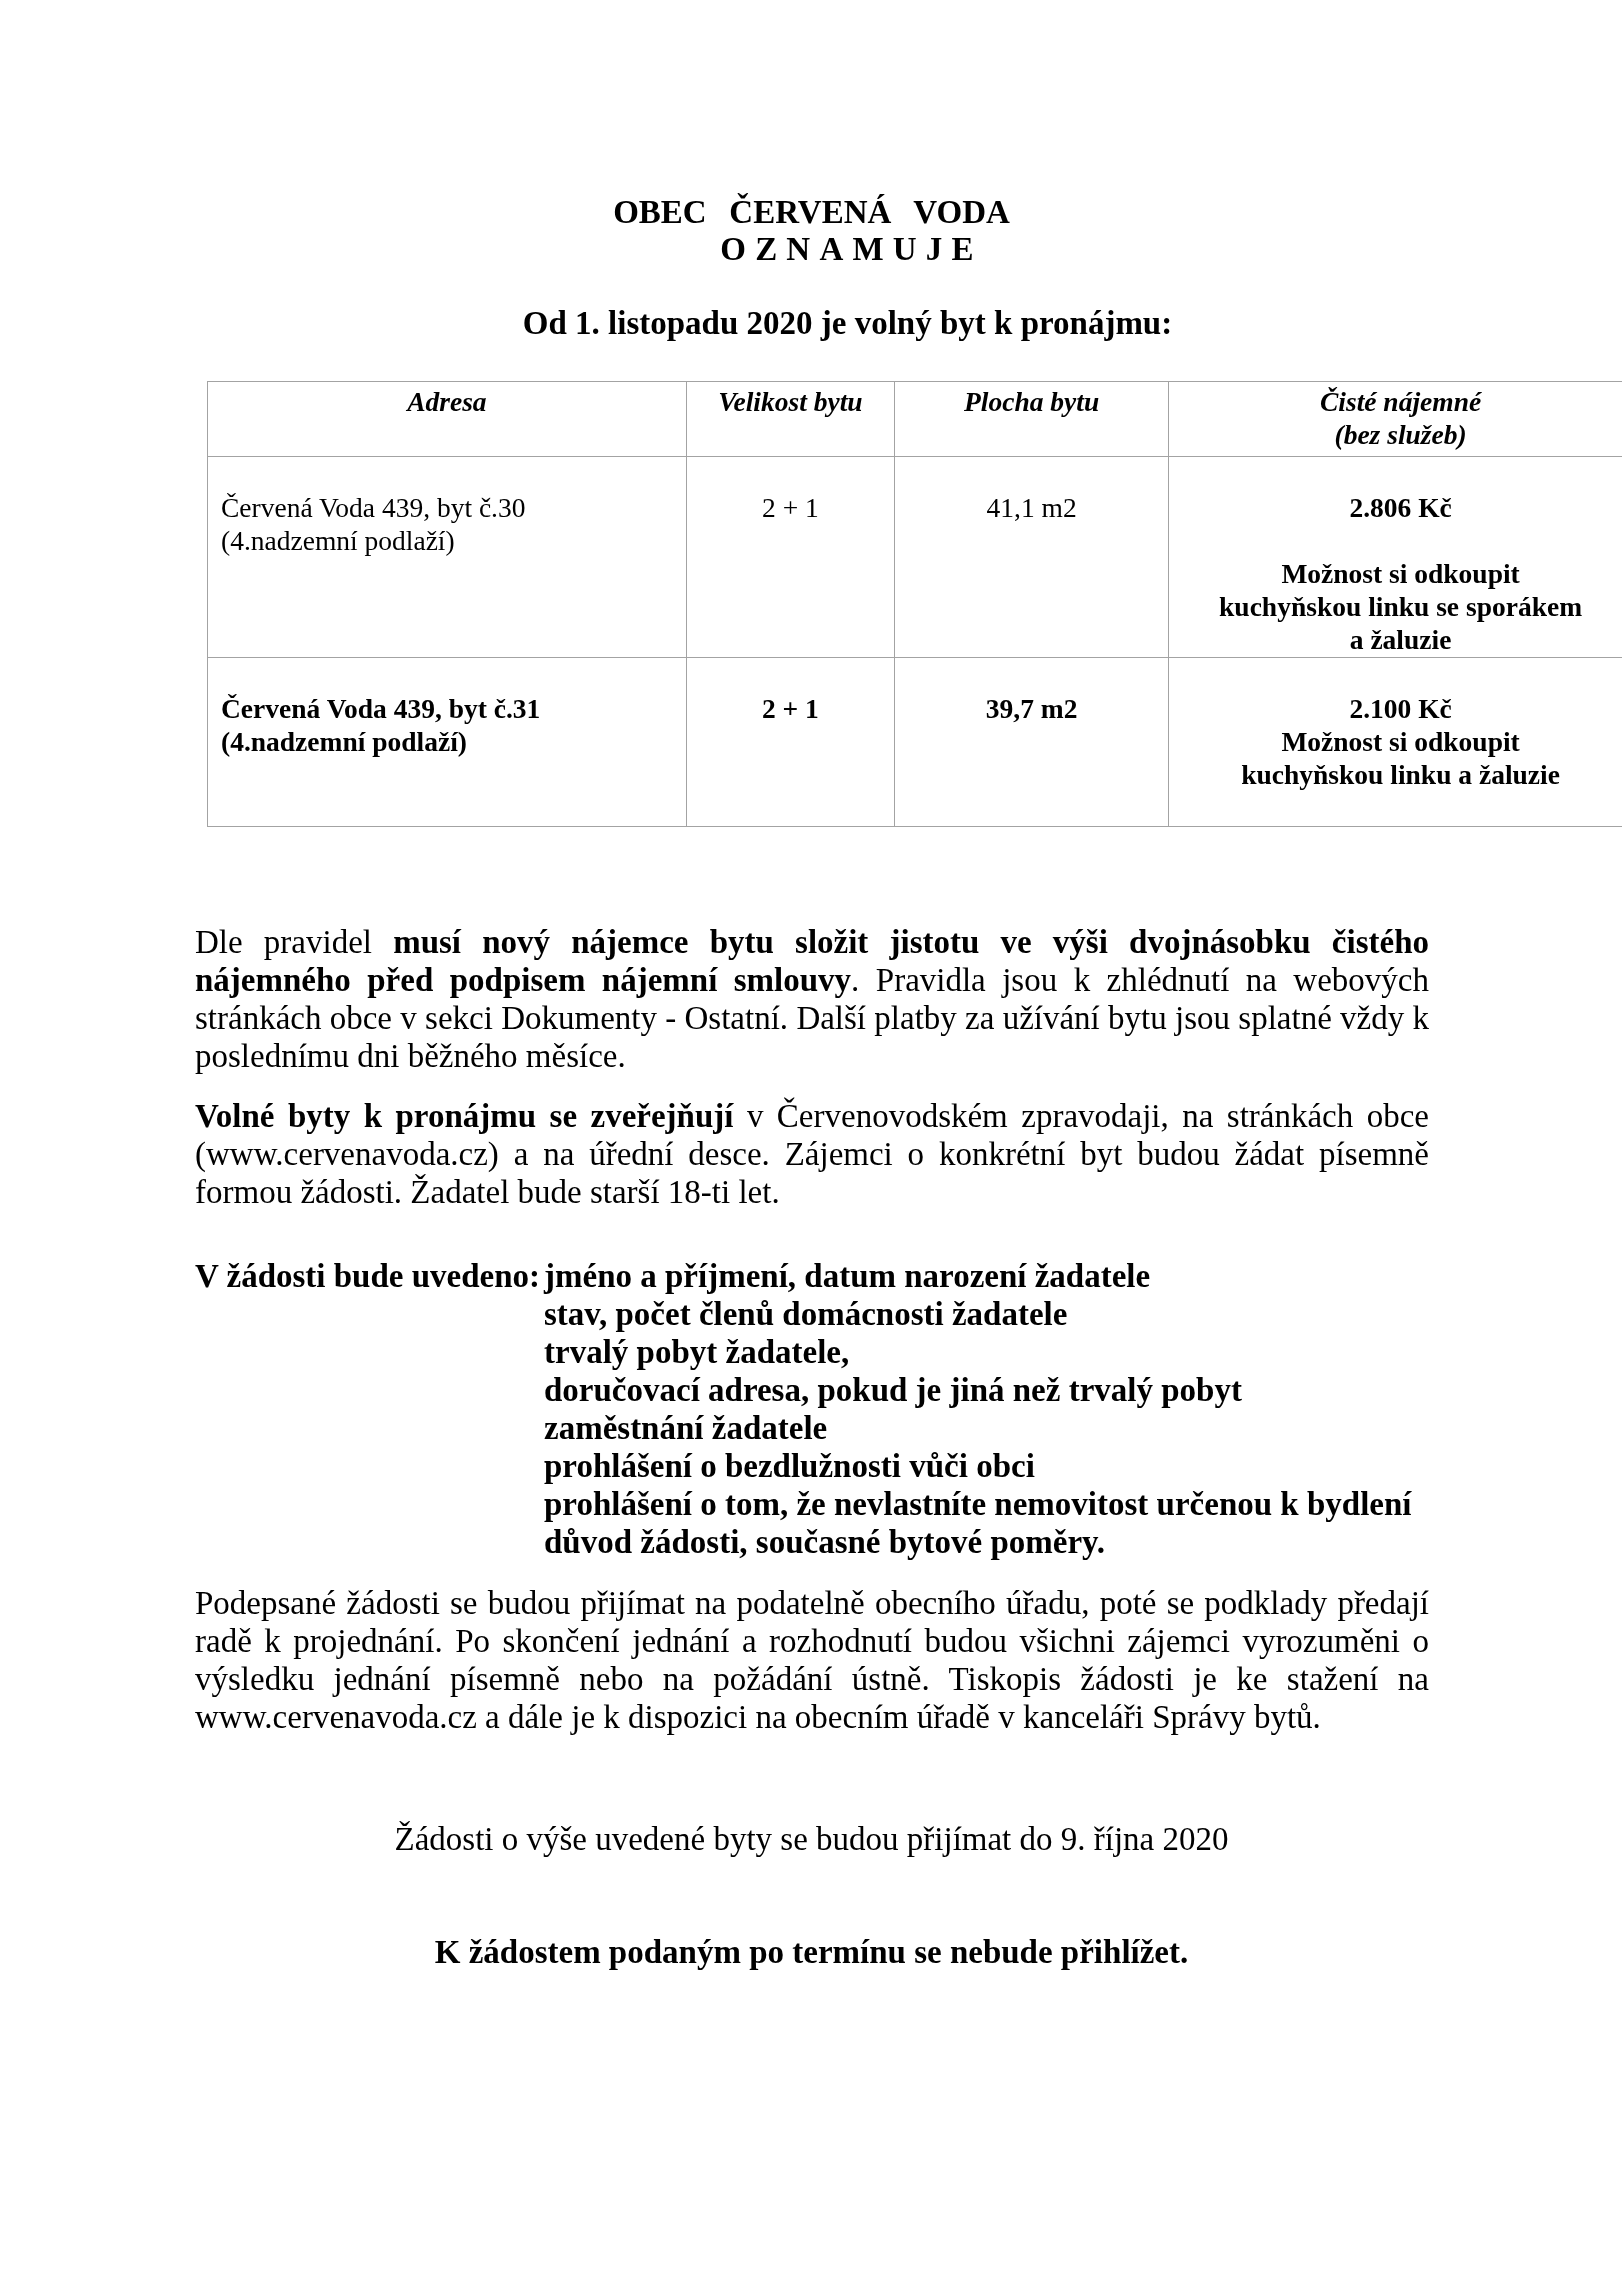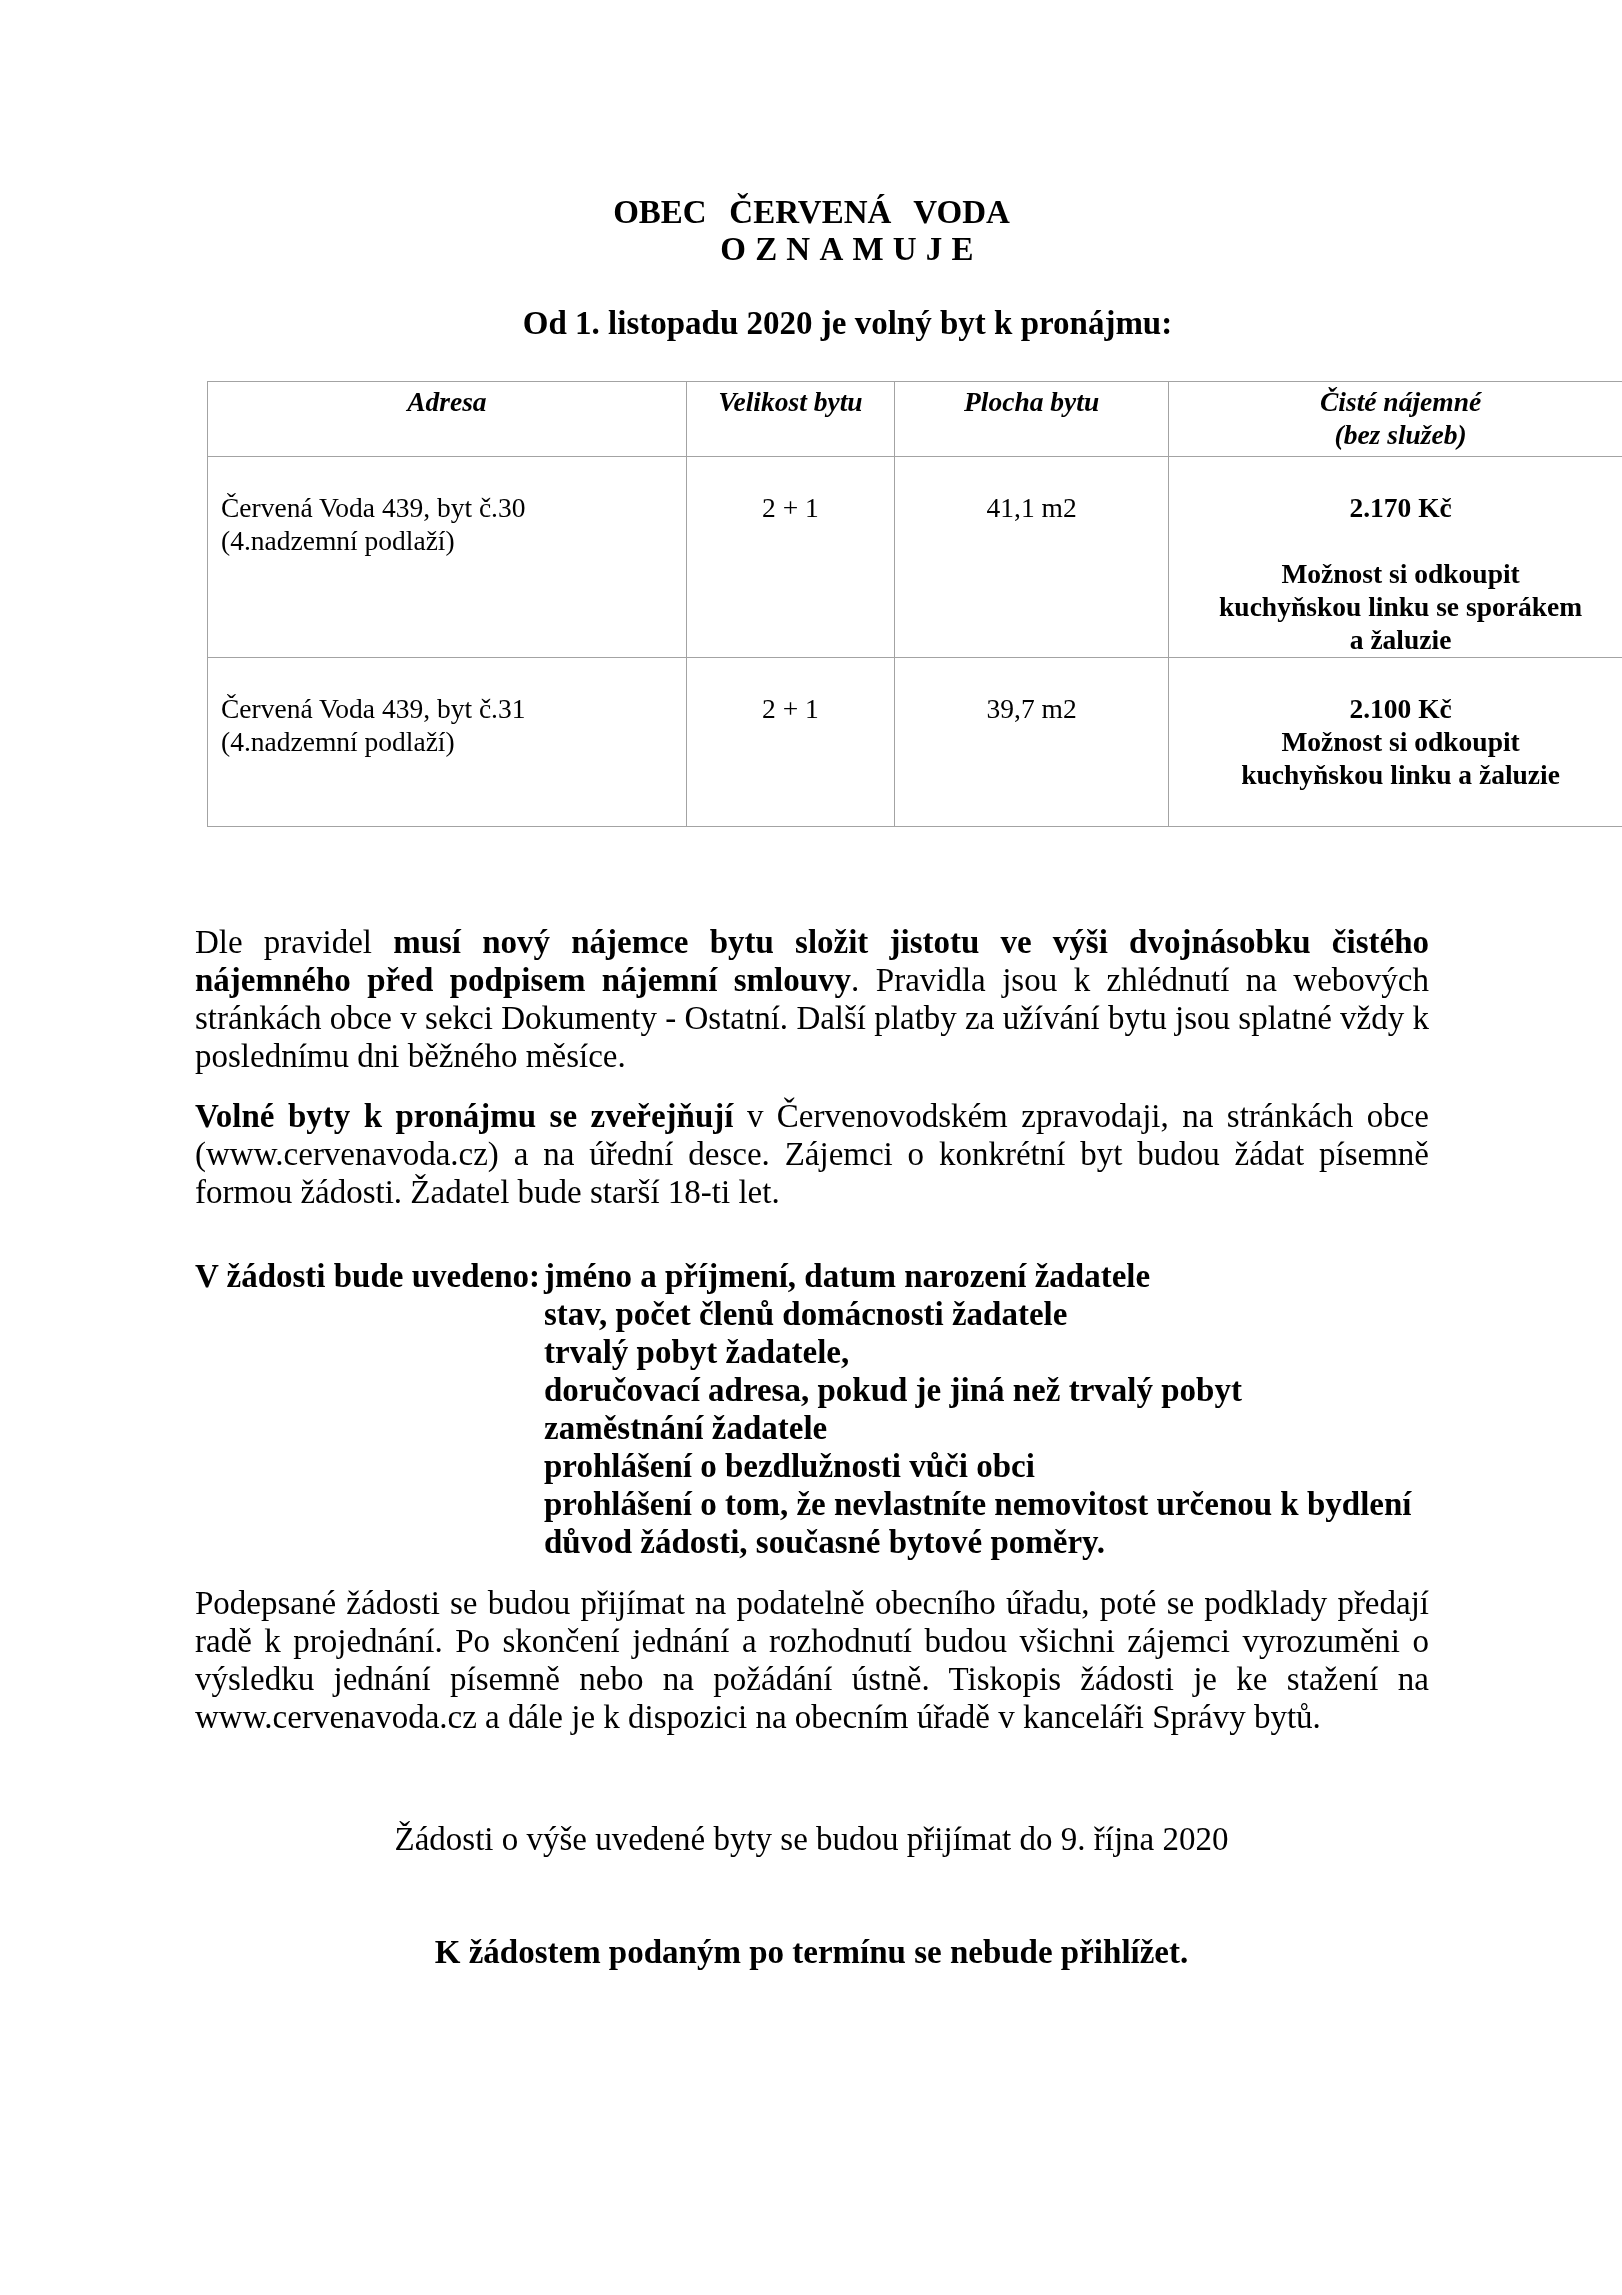--- a/index.html
+++ b/index.html
@@ -24,21 +24,21 @@
   }
   table.rent th { font-style: italic; font-weight: bold; text-align: center; height: 71px; padding-top: 2.6px; }
   .c-addr { width: 386px; }
   .c-size { width: 168px; }
   .c-area { width: 221px; }
   .c-rent { width: 374px; }
   td.addr { text-align: left; padding-left: 14.4px; }
   td.mid { text-align: center; }
   td.rentcell { text-align: center; font-weight: bold; }
   tr.row1 td { height: 201px; padding-top: 34px; box-sizing: border-box; }
-  tr.row2 td { height: 169px; padding-top: 34px; box-sizing: border-box; }
+  tr.row2 td { height: 169px; padding-top: 34px; box-sizing: border-box; font-weight: bold; }
   .gap { height: 33px; }
   .line { display: block; }
 
   .para {
     position: absolute; left: 195px; width: 1234px;
     font-size: 33px; line-height: 38px; text-align: justify;
   }
   .p1 { top: 923px; }
   .p2 { top: 1097px; }
   .p4 { top: 1584px; }
@@ -76,21 +76,21 @@
     </th>
   </tr>
   <tr class="row1">
     <td class="addr">
       <span class="line">Červená Voda 439, byt č.30</span>
       <span class="line">(4.nadzemní podlaží)</span>
     </td>
     <td class="mid">2 + 1</td>
     <td class="mid">41,1 m2</td>
     <td class="rentcell">
-      <span class="line">2.170 Kč</span>
+      <span class="line">2.806 Kč</span>
       <span class="line gap"></span>
       <span class="line">Možnost si odkoupit</span>
       <span class="line">kuchyňskou linku se sporákem</span>
       <span class="line">a žaluzie</span>
     </td>
   </tr>
   <tr class="row2">
     <td class="addr">
       <span class="line">Červená Voda 439, byt č.31</span>
       <span class="line">(4.nadzemní podlaží)</span>

